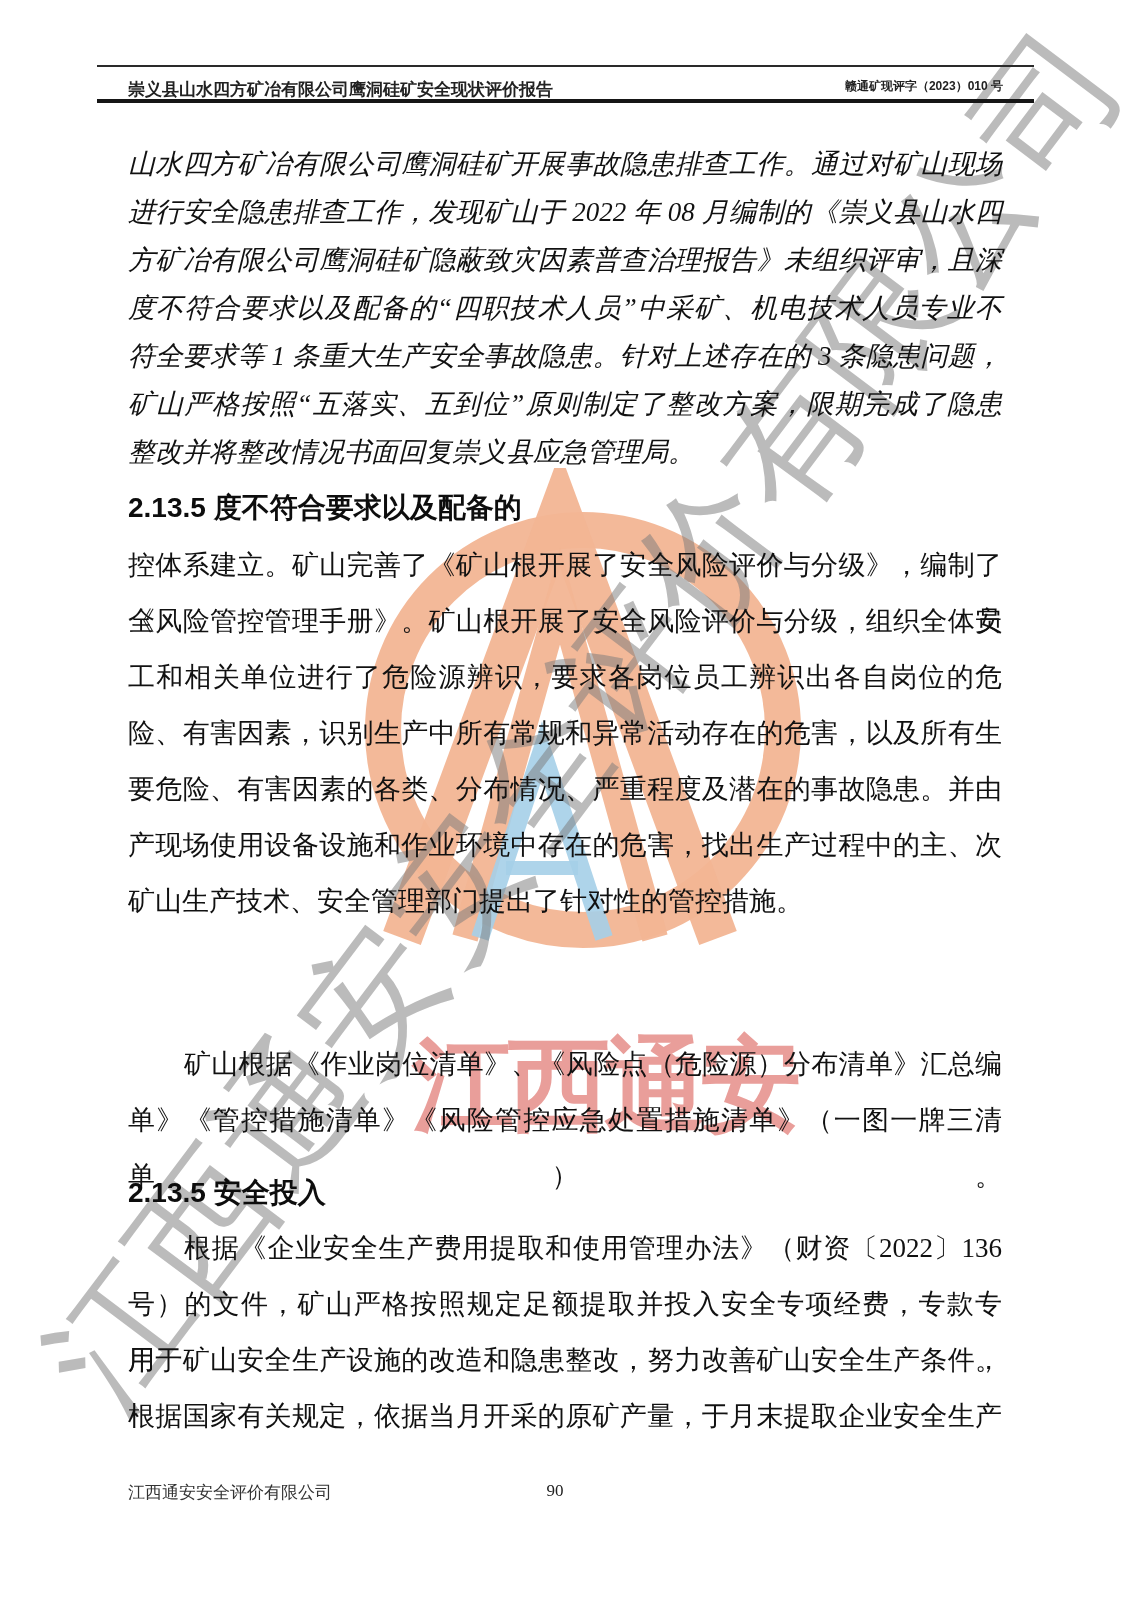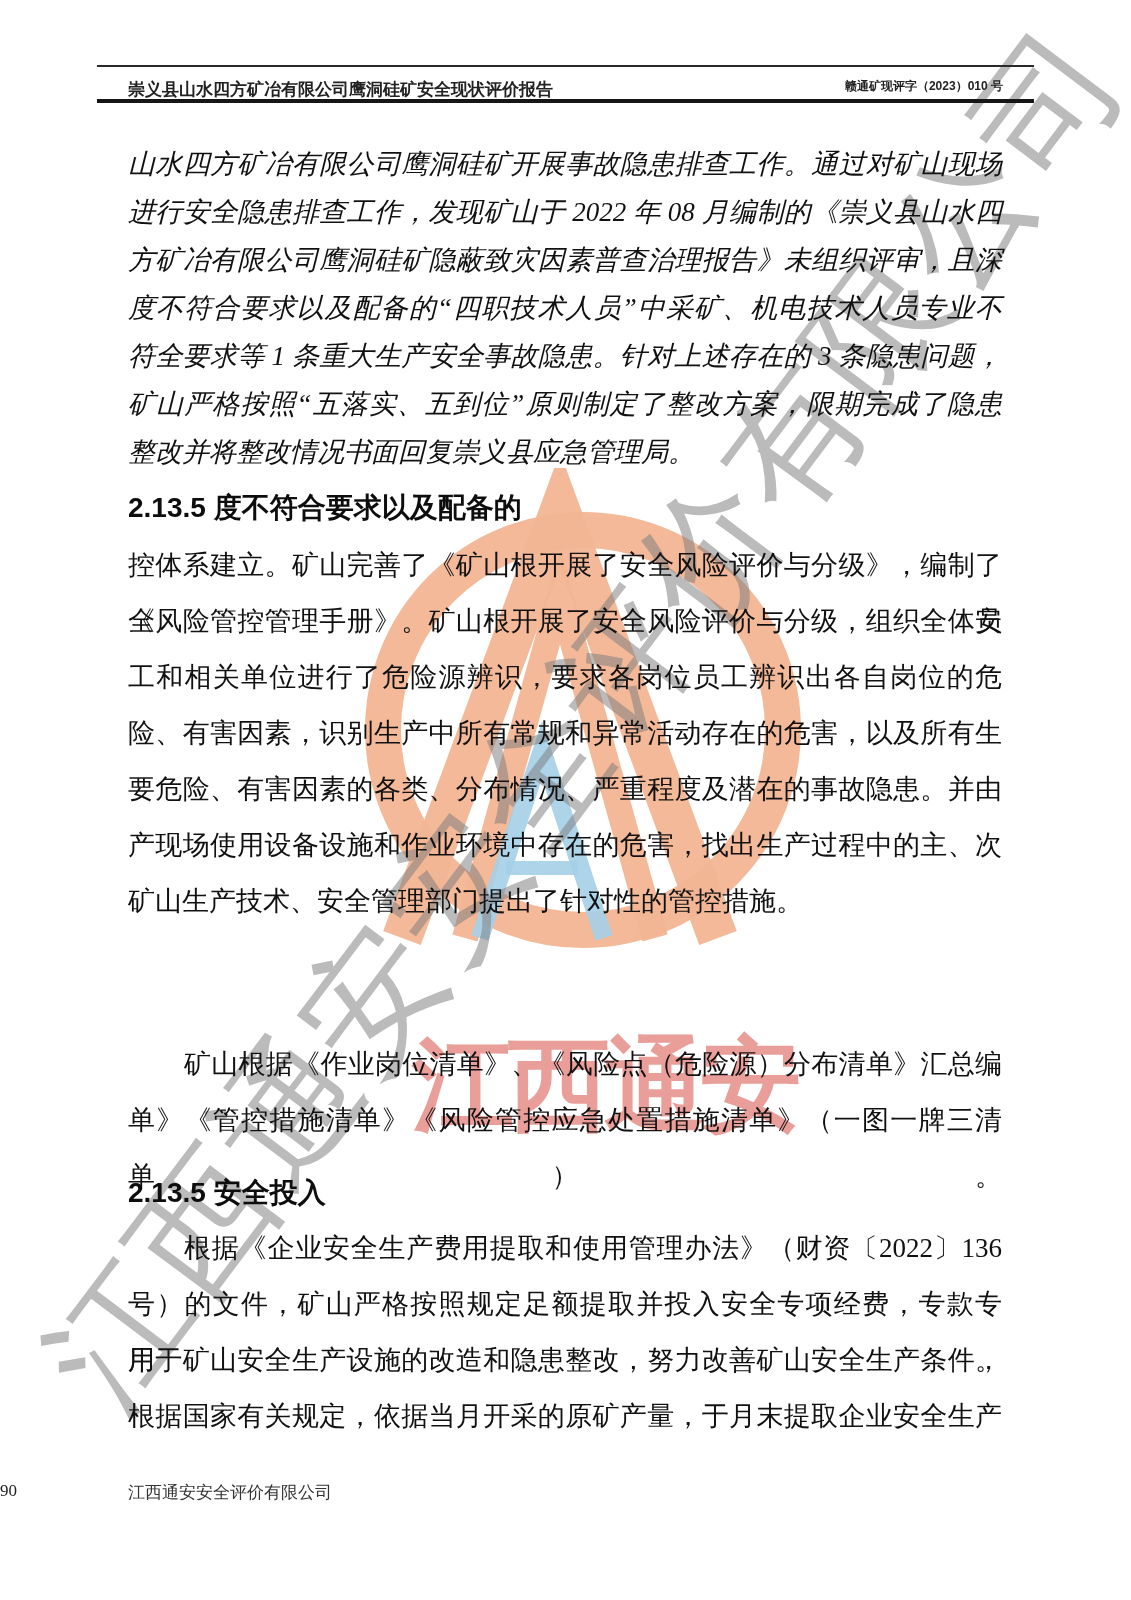--- a/index.html
+++ b/index.html
@@ -89,21 +89,21 @@
   .h1 { top: 489px; }
   .h2 { top: 1174px; }
 
   .footer-company {
     position: absolute; left: 128px; top: 1481px;
     font-size: 17px; color: #333;
     white-space: nowrap;
   }
   .footer-page {
     position: absolute; left: 0; top: 1481px; width: 1110px;
-    font-size: 17px; color: #222;
+    text-align: center; font-size: 17px; color: #222;
   }
 </style>
 </head>
 <body>
 
 <div class="page">
 
   <div class="wm-layer">
     <svg class="wm-logo" viewBox="0 0 520 520" xmlns="http://www.w3.org/2000/svg">
 

